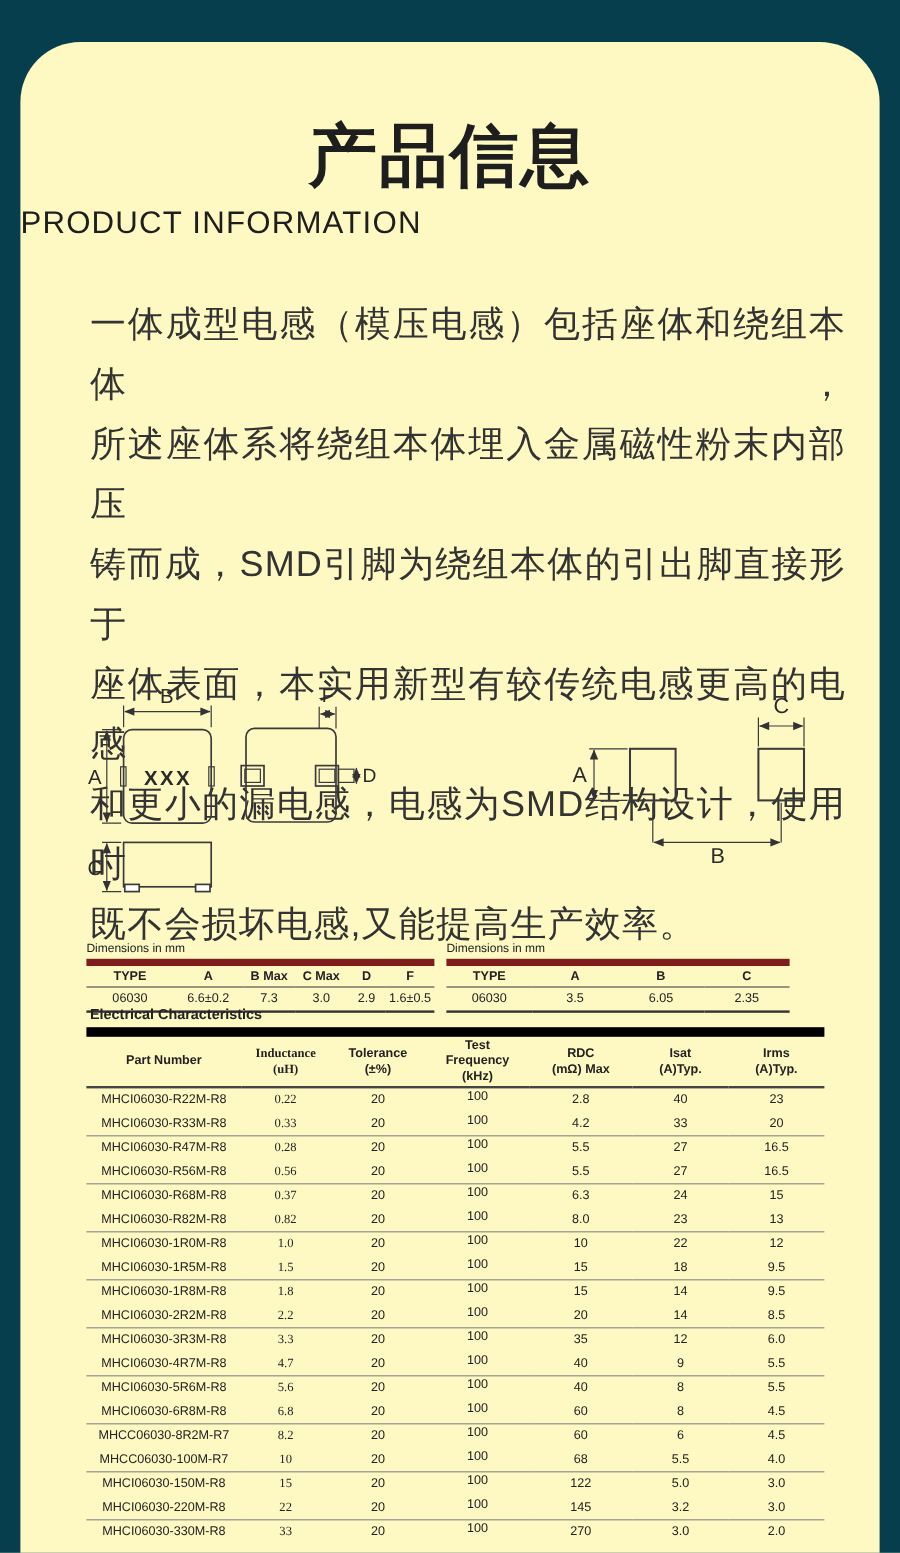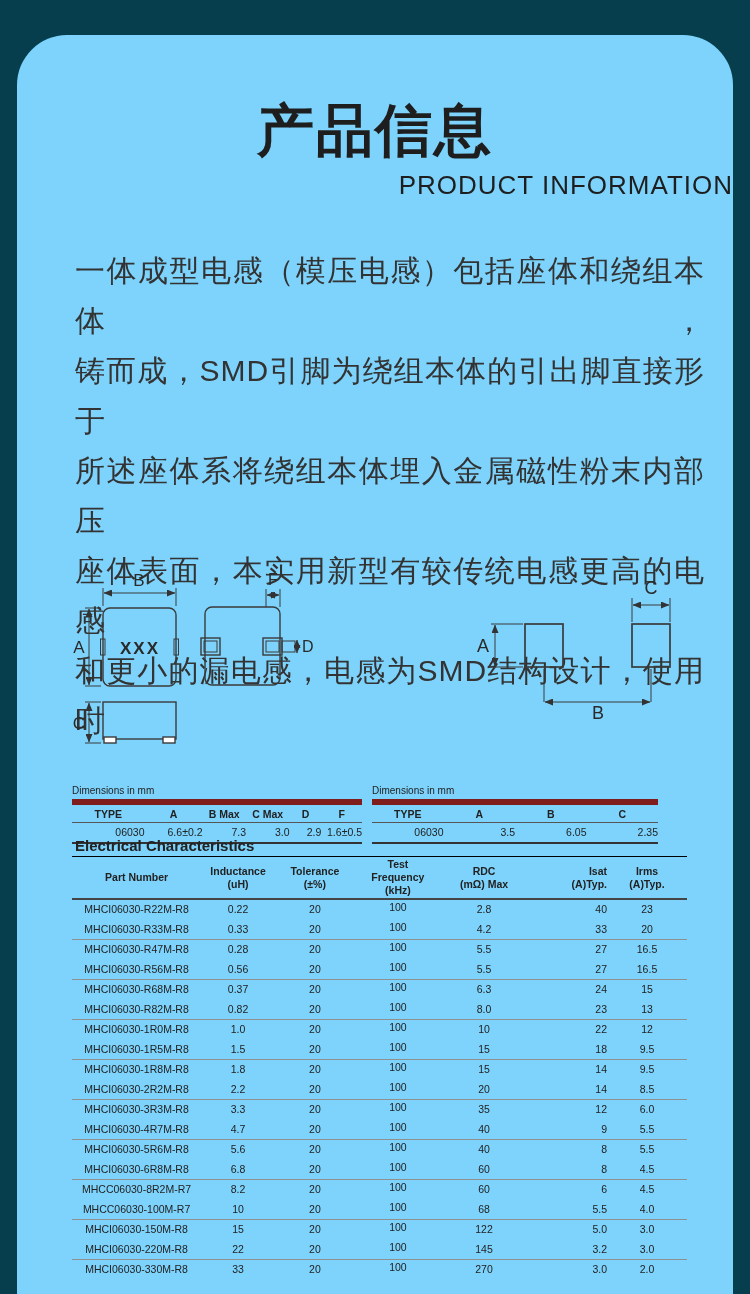--- a/index.html
+++ b/index.html
@@ -6,32 +6,32 @@
   body {
     width:750px; height:1294px;
     background:#063e4e;
     font-family:"Liberation Sans","DejaVu Sans",sans-serif;
     position:relative;
     overflow:hidden;
   }
   .card {
     position:absolute; left:17px; top:35px;
     width:716px; height:1259px;
-    background:#7dd3fc;
+    background:#fef9c3;
     border-radius:50px 50px 0 0;
   }
   .title {
     position:absolute; top:66px; left:0; width:100%;
     text-align:center;
     font-size:57px; line-height:58px; font-weight:700;
     letter-spacing:2px; color:#1e1e1e;
   }
   .subtitle {
     position:absolute; top:136px; left:0; width:100%;
-    text-align:right;
+    text-align:left;
     font-size:26px; line-height:28px; font-weight:400;
     letter-spacing:1px; color:#1e1e1e;
   }
   .para {
     position:absolute; top:211px; left:58px; width:630px;
     font-size:30px; line-height:50px;
     color:#333333; letter-spacing:1px;
   }
   .para .jl { text-align:justify; text-align-last:justify; }
   .diagrams { position:absolute; top:525px; left:43px; width:690px; height:212px; }
@@ -39,66 +39,67 @@
   svg text { font-family:"Liberation Sans","DejaVu Sans",sans-serif; fill:#2a2a2a; }
 
   
   .dim-row { position:absolute; top:750px; left:55px; display:flex; gap:10px; }
   .dim-block { color:#222; }
   .dim-block.left  { width:290px; }
   .dim-block.right { width:286px; }
   .dim-caption { font-size:10px; line-height:12px; padding-bottom:2px; border-bottom:6px solid #7f1d1d; }
   .dim-block table { width:100%; border-collapse:collapse; border-bottom:2px solid #333; }
   .dim-block th { font-size:10.5px; font-weight:700; padding:3px 0 2px; border-bottom:1px solid #555; text-align:center; }
-  .dim-block td { font-size:10.5px; padding:3px 0 4px; text-align:right; }
+  .dim-block td { font-size:10.5px; padding:3px 0 4px; text-align:center; }
   .dim-left  th:nth-child(1), .dim-left  td:nth-child(1) { width:25%; }
   .dim-left  th:nth-child(2), .dim-left  td:nth-child(2) { width:20%; }
   .dim-left  th:nth-child(3), .dim-left  td:nth-child(3) { width:15%; }
   .dim-left  th:nth-child(4), .dim-left  td:nth-child(4) { width:15%; }
   .dim-left  th:nth-child(5), .dim-left  td:nth-child(5) { width:11%; }
   .dim-left  th:nth-child(6), .dim-left  td:nth-child(6) { width:14%; }
   .dim-right th, .dim-right td { width:25%; }
 
   
   .elec-block { position:absolute; top:803px; left:55px; width:615px; color:#222; }
-  .elec-title { font-size:15px; font-weight:700; line-height:15px; padding:0 0 3px 3px; border-bottom:1px solid #000000; }
+  .elec-title { font-size:12px; font-weight:700; line-height:15px; padding:0 0 3px 3px; border-bottom:8px solid #000000; }
   .elec { width:100%; border-collapse:collapse; table-layout:fixed; }
   .elec th {
     font-size:10.5px; font-weight:700; line-height:13px;
     white-space:pre-line; text-align:center; vertical-align:middle;
     height:41px; border-bottom:2px solid #444; padding:0;
   }
   .elec td {
     font-size:10.5px; text-align:center; vertical-align:middle;
     height:19.5px; line-height:19.5px; padding:0;
   }
   .elec td:nth-child(4) { vertical-align:top; line-height:15px; }
   .elec tbody tr:nth-child(even) td { border-bottom:1px solid #8f8f8f; }
   .elec th:nth-child(1), .elec td:nth-child(1) { width:21%; }
-  .elec th:nth-child(2), .elec td:nth-child(2) { width:12%; }
+  .elec th:nth-child(2), .elec td:nth-child(2) { width:12%;font-family:Liberation Serif, serif; }
   .elec th:nth-child(3), .elec td:nth-child(3) { width:13%; }
   .elec th:nth-child(4), .elec td:nth-child(4) { width:14%; }
   .elec th:nth-child(5), .elec td:nth-child(5) { width:14%; }
-  .elec th:nth-child(6), .elec td:nth-child(6) { width:13%;text-align:right; }
+  .elec th:nth-child(6), .elec td:nth-child(6) { width:13%; }
   .elec th:nth-child(7), .elec td:nth-child(7) { width:13%; }
 </style>
 </head>
 <body>
 
 <div class="card">
 
   <div class="title">产品信息</div>
   <div class="subtitle">PRODUCT INFORMATION</div>
 
   <div class="para">
     <div class="jl">一体成型电感（模压电感）包括座体和绕组本体，</div>
+    <div class="jl">所述座体系将绕组本体埋入金属磁性粉末内部压</div>
     <div class="jl">铸而成，SMD引脚为绕组本体的引出脚直接形于</div>
-    <div class="jl">所述座体系将绕组本体埋入金属磁性粉末内部压</div>
     <div class="jl">座体表面，本实用新型有较传统电感更高的电感</div>
     <div class="jl">和更小的漏电感，电感为SMD结构设计，使用时</div>
+    <div>既不会损坏电感,又能提高生产效率。</div>
   </div>
 
   <div class="diagrams">
     <svg width="690" height="212" viewBox="60 558 690 212">
       <defs>
         <marker id="ae" markerWidth="9" markerHeight="7" refX="8" refY="3.5" orient="auto">
           <path d="M0,0 L8.5,3.5 L0,7 z" fill="#333"></path>
         </marker>
         <marker id="as" markerWidth="9" markerHeight="7" refX="0.5" refY="3.5" orient="auto">
           <path d="M8.5,0 L0,3.5 L8.5,7 z" fill="#333"></path>

